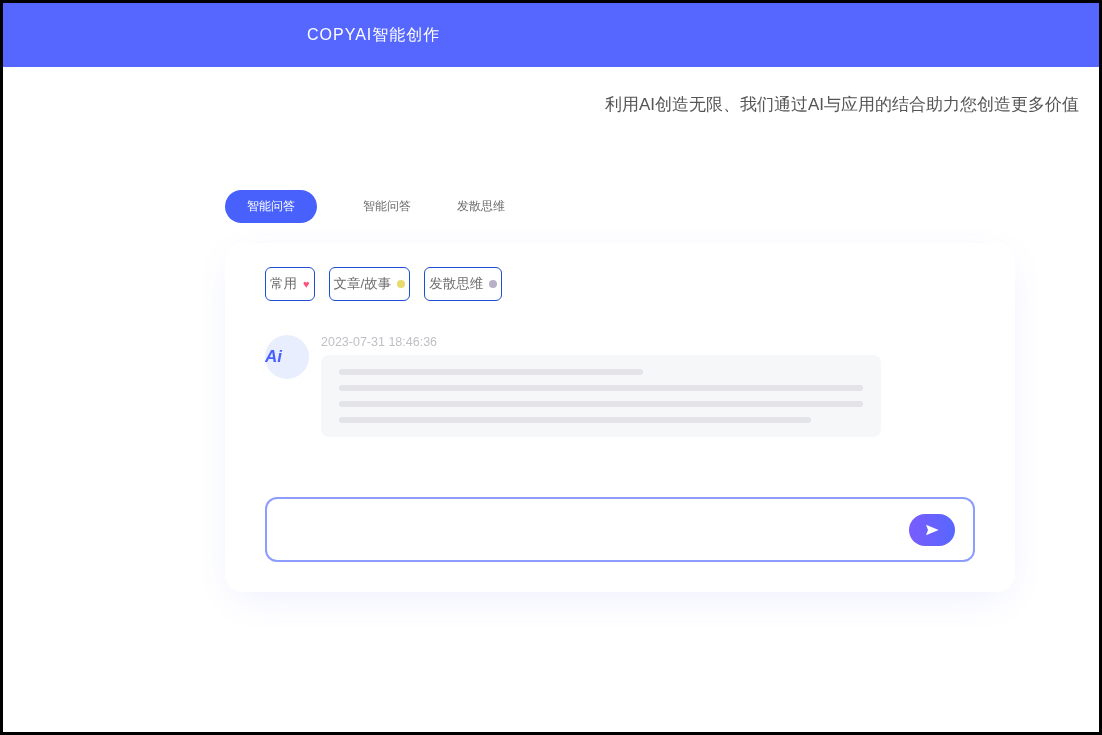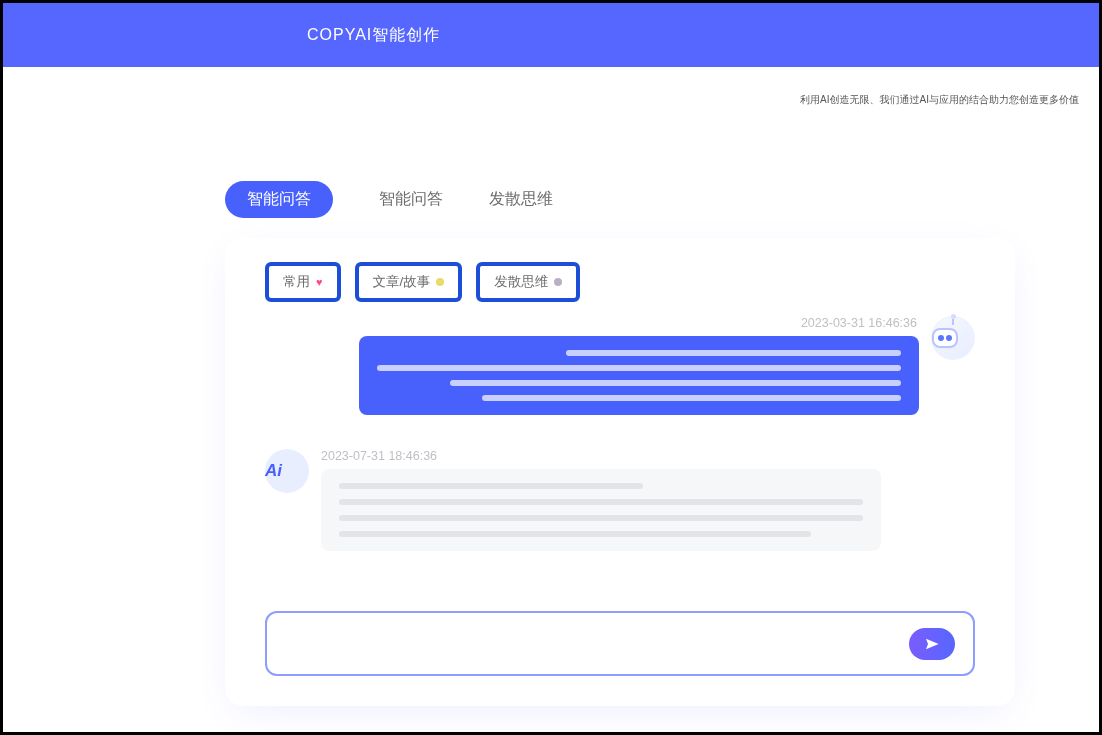--- a/index.html
+++ b/index.html
@@ -1,25 +1,25 @@
 <!DOCTYPE html>
 <html><head>
   <meta charset="utf-8">
   <style>
     * { margin:0; padding:0; box-sizing:border-box; }
     body { font-family: -apple-system,"PingFang SC","Microsoft YaHei",sans-serif; background:#fff; width:1102px; height:735px; border:3px solid #000; overflow:hidden; }
     .topbar { background:#5667ff; height:64px; display:flex; align-items:center; padding-left:304px; }
     .brand { color:#fff; font-size:16px; letter-spacing:1px; }
-    .tagline { text-align:right; padding:26px 20px 0 0; color:#555; font-size:10px; }
+    .tagline { text-align:right; padding:26px 20px 0 0; color:#555; font-size:17px; }
     .tabs { display:flex; gap:46px; margin:74px 0 0 222px; align-items:center; }
-    .tab { cursor:pointer; font-size:16px; color:#6b6b6b; }
+    .tab { cursor:pointer; font-size:12px; color:#6b6b6b; }
     .tab.active { background:#4861fd; color:#fff; padding:8px 22px; border-radius:20px; }
     .card { margin:20px 0 0 222px; width:790px; background:#fff; border-radius:18px; box-shadow:0 10px 40px -12px rgba(86,103,255,.15); padding:24px 40px 30px; position:relative; }
     .chips { display:flex; gap:14px; }
-    .chip { display:flex; align-items:center; gap:6px; border:4px solid #1d4ed8; border-radius:6px; padding:7px 14px; font-size:13.5px; color:#6d6d6d; cursor:pointer; background:#fff; }
+    .chip { display:flex; align-items:center; gap:6px; border:1px solid #1d4ed8; border-radius:6px; padding:7px 4px; font-size:13.5px; color:#6d6d6d; cursor:pointer; background:#fff; }
     .dot { width:8px; height:8px; border-radius:50%; display:inline-block; }
     .heart { color:#ff4d7e; font-size:11px; }
     .msg-row { display:flex; margin-top:14px; }
     .msg-row.right { justify-content:flex-end; }
     .msg-wrap { display:flex; gap:12px; max-width:640px; }
     .msg-row.right .msg-wrap { flex-direction:row-reverse; }
     .avatar { width:44px; height:44px; border-radius:50%; flex-shrink:0; display:flex; align-items:center; }
     .avatar.bot { background:linear-gradient(145deg,#f5f8ff,#e8edff); position:relative; border:1px solid #eef1ff; }
     .bot-face { width:26px; height:20px; background:#fff; border:2px solid #b8c4ff; border-radius:8px; position:relative; }
     .bot-face::before, .bot-face::after { content:''; position:absolute; width:6px; height:6px; background:#5a78ff; border-radius:50%; top:5px; }
@@ -62,37 +62,20 @@
     <div class="chip">
       <span>文章/故事</span>
       <span class="dot" style="background:#e7dc6b"></span>
     </div>
     <div class="chip">
       <span>发散思维</span>
       <span class="dot" style="background:#b9b0c7"></span>
     </div>
   </div>
 
-  <div class="msg-row right">
-    <div class="msg-wrap">
-      <div class="avatar bot">
-        <div class="bot-ant"></div>
-        <div class="bot-face"></div>
-      </div>
-      <div class="msg-col">
-        <div class="ts">2023-03-31 16:46:36</div>
-        <div class="bubble blue">
-          <div class="line" style="width:64%"></div>
-          <div class="line" style="width:100%"></div>
-          <div class="line" style="width:86%"></div>
-          <div class="line" style="width:80%"></div>
-        </div>
-      </div>
-    </div>
-  </div>
 
   <div class="msg-row" style="margin-top:34px">
     <div class="msg-wrap">
       <div class="avatar ai">
         <span>Ai</span>
       </div>
       <div class="msg-col">
         <div class="ts">2023-07-31 18:46:36</div>
         <div class="bubble gray">
           <div class="line g" style="width:58%"></div>

